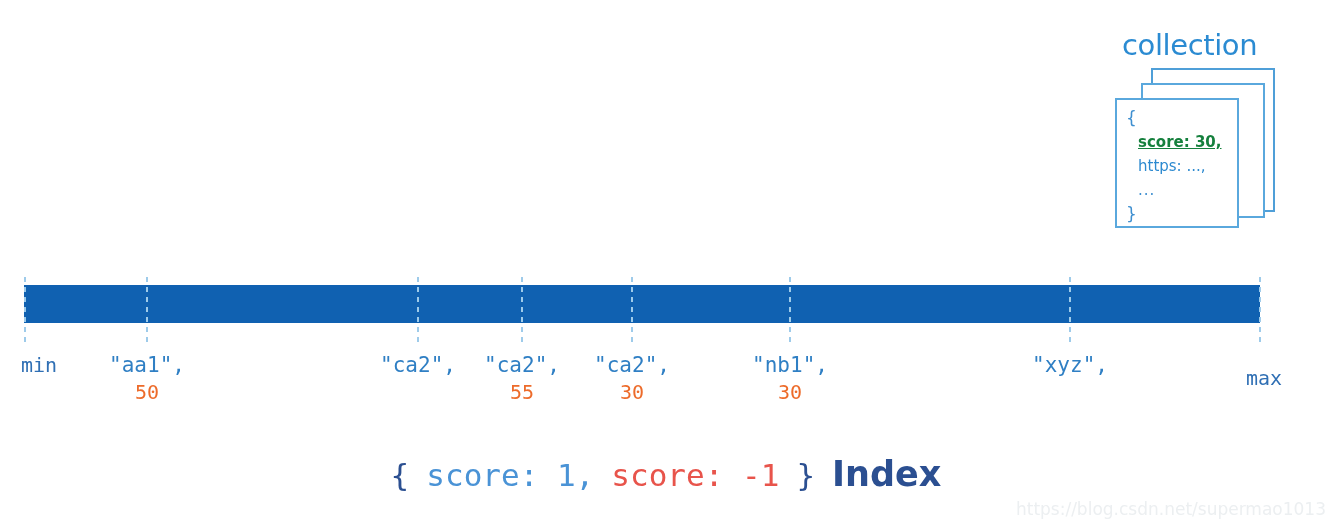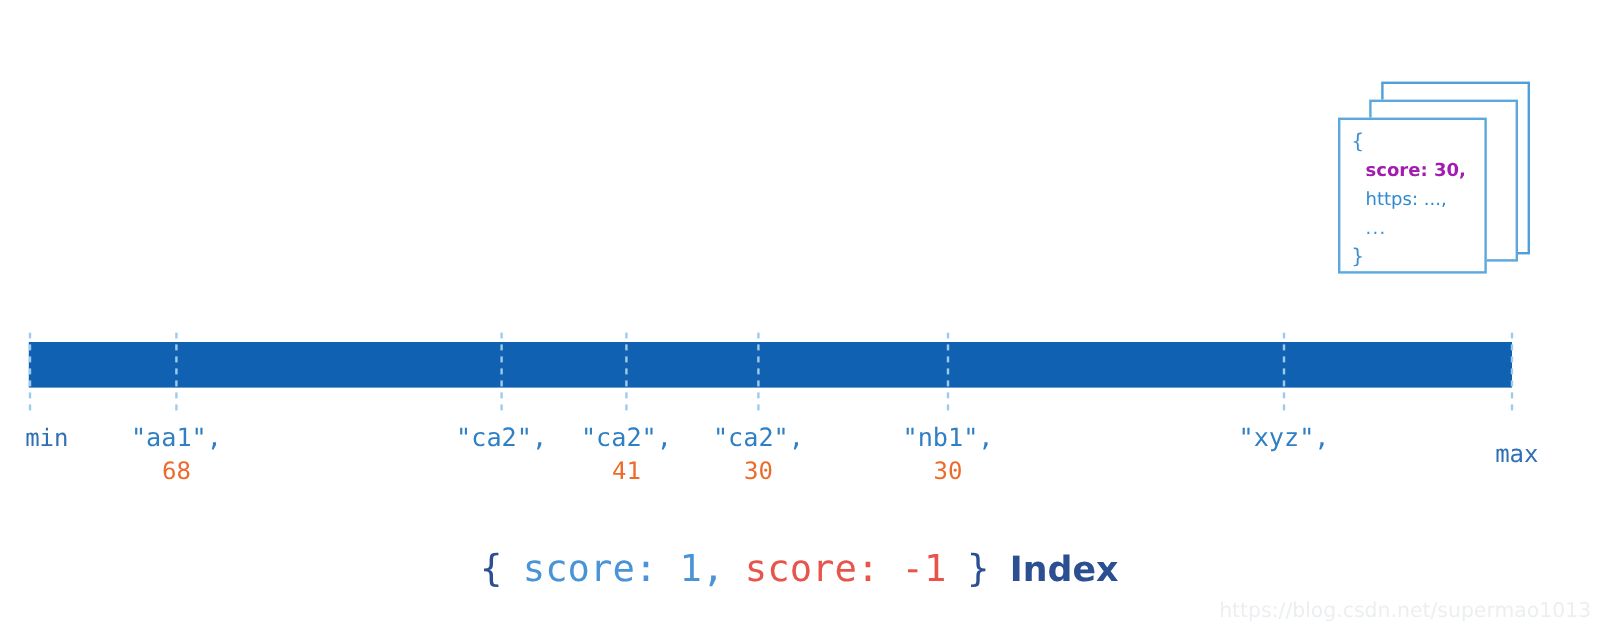--- a/index.html
+++ b/index.html
@@ -73,21 +73,21 @@
     top: 6px;
     right: 4px;
     font-family: "DejaVu Sans", sans-serif;
     font-size: 15px;
     line-height: 24px;
     color: #2d8ad0;
     white-space: nowrap;
   }
   .doc-line        { display: block; }
   .doc-line.indent { padding-left: 12px; }
-  .doc-line.orange { color: #a21caf; font-weight: 600; }
+  .doc-line.orange { color: #15803d; font-weight: 600; text-decoration: underline; }
   .doc-line.brace  { color: #3e8fd0; font-size: 17px; }
   .doc-line.ellipsis { color: #3e8fd0; letter-spacing: 1px; }
 
   
   #index-bar {
     position: absolute;
     left: 24px;
     top: 285px;
     width: 1236px;
     height: 38px;
@@ -145,21 +145,21 @@
     line-height: 44px;
     white-space: nowrap;
   }
   #index-caption .brace      { color: #2b4f91; }
   #index-caption .field-blue { color: #4a93d6; }
   #index-caption .field-red  { color: #e8544b; margin-top: 44px; }
   #index-caption .idx-word {
     color: #2b4f91;
     font-family: "DejaVu Sans", sans-serif;
     font-weight: 600;
-    font-size: 29px;
+    font-size: 35px;
   }
   .sp { display: inline-block; width: 0.55em; }
 
   
   #watermark {
     position: absolute;
     right: 6px;
     bottom: 4px;
     font-family: "DejaVu Sans", sans-serif;
     font-size: 17px;
@@ -167,20 +167,21 @@
     white-space: nowrap;
     user-select: none;
   }
 </style>
 </head>
 <body>
 
 <div id="canvas">
 
   <div id="collection-group">
+    <div id="collection-title">collection</div>
 
     <div class="doc-card" id="doc-card-back"></div>
     <div class="doc-card" id="doc-card-mid"></div>
 
     <div class="doc-card" id="doc-card-front">
       <div class="doc-text">
         <span class="doc-line brace">{</span>
         <span class="doc-line indent orange">score: 30,</span>
         <span class="doc-line indent">https: ...,</span>
         <span class="doc-line indent ellipsis">...</span>
@@ -192,30 +193,30 @@
   <div id="index-bar"></div>
 
   <div id="ticks-layer">
       <div class="tick-line" style="left: 24px;"></div>
       <div class="tick-label endpoint" style="left: -21px; width: 120px;">
         <span class="tick-key">min</span>
       </div>
       <div class="tick-line" style="left: 146px;"></div>
       <div class="tick-label" style="left: 87px; width: 120px;">
         <span class="tick-key">"aa1",</span>
-        <span class="tick-val">68</span>
+        <span class="tick-val">50</span>
       </div>
       <div class="tick-line" style="left: 417px;"></div>
       <div class="tick-label" style="left: 358px; width: 120px;">
         <span class="tick-key">"ca2",</span>
       </div>
       <div class="tick-line" style="left: 521px;"></div>
       <div class="tick-label" style="left: 462px; width: 120px;">
         <span class="tick-key">"ca2",</span>
-        <span class="tick-val">41</span>
+        <span class="tick-val">55</span>
       </div>
       <div class="tick-line" style="left: 631px;"></div>
       <div class="tick-label" style="left: 572px; width: 120px;">
         <span class="tick-key">"ca2",</span>
         <span class="tick-val">30</span>
       </div>
       <div class="tick-line" style="left: 789px;"></div>
       <div class="tick-label" style="left: 730px; width: 120px;">
         <span class="tick-key">"nb1",</span>
         <span class="tick-val">30</span>

